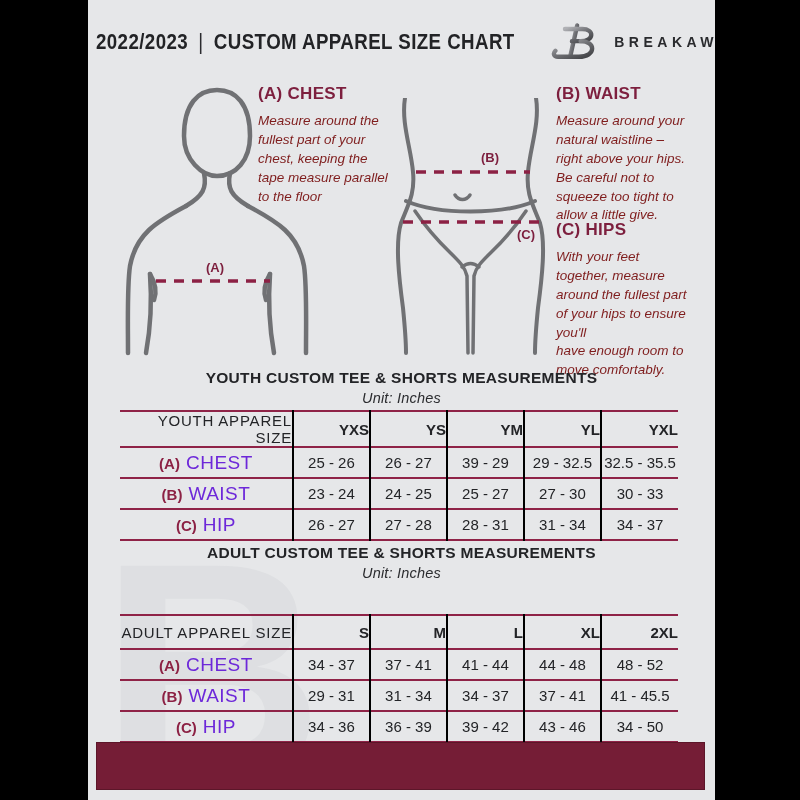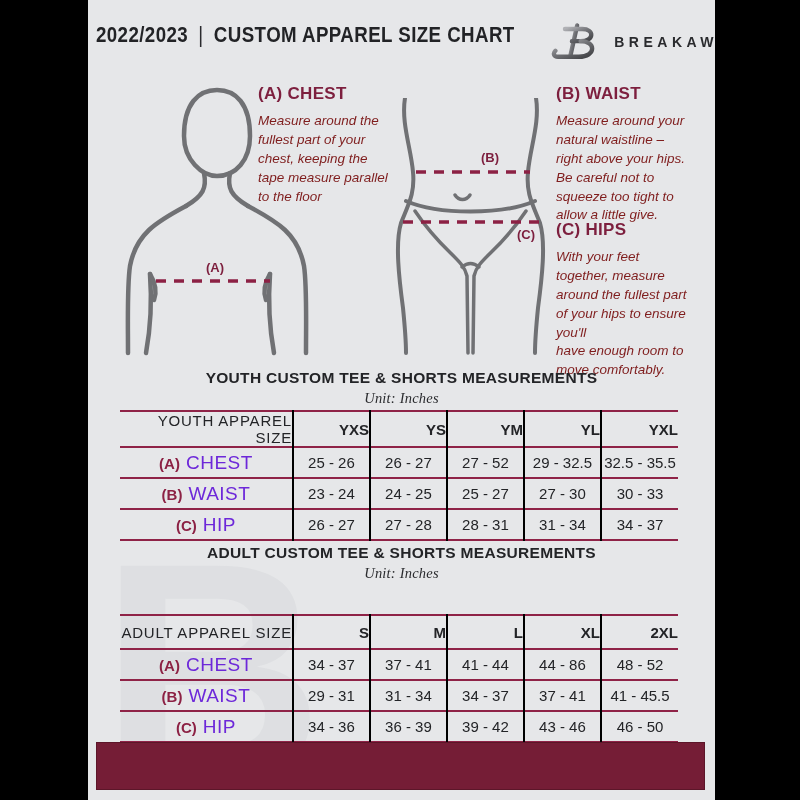--- a/index.html
+++ b/index.html
@@ -7,21 +7,21 @@
     width:800px; height:800px; overflow:hidden; position:relative;
     background:#000; font-family:"Liberation Sans", sans-serif;
   }
   .page {
     position:absolute; left:88px; top:0; width:627px; height:800px;
     background:#e6e7e9; overflow:hidden;
   }
   
   .header-row {
     position:absolute; top:22px; left:0; width:100%;
-    display:flex; justify-content:center; align-items:flex-start; gap:0; z-index:2;
+    display:flex; justify-content:center; align-items:center; gap:0; z-index:2;
   }
   .hdr-title {
     display:flex; align-items:center; gap:12px;
     font-weight:bold; font-size:22px; letter-spacing:.5px; color:#222326;
     transform:scaleX(.85); transform-origin:center;
     white-space:nowrap;
   }
   .hdr-sep { font-weight:400; color:#2a2b2e; }
   .brand-wrap { display:flex; align-items:center; gap:9px; }
   .brand-name { font-weight:bold; font-size:14px; letter-spacing:4.5px; color:#2a2b2e; }
@@ -44,21 +44,21 @@
   #marker-c { left:429px; top:227px; }
   
   .tbl-title {
     position:absolute; left:0; width:100%; text-align:center; z-index:2;
     font-weight:800; font-size:15.5px; color:#232427; letter-spacing:.3px;
   }
   #youth-title { top:369px; }
   #adult-title { top:544px; }
   .tbl-unit {
     display:block; font-weight:400; font-style:italic; font-size:14.5px;
-    margin-top:3px; color:#2b2c2f; letter-spacing:.2px;font-family:Liberation Serif, serif;
+    margin-top:3px; color:#2b2c2f; letter-spacing:.2px;
   }
   table.size {
     position:absolute; left:32px; width:558px; z-index:2;
     border-collapse:collapse; table-layout:fixed;
     border-top:2px solid #8f2347; border-bottom:2px solid #8f2347;
   }
   #youth-table { top:410px; }
   #adult-table { top:575px;margin-top:39px; }
   table.size tr { border-top:2px solid #8f2347; }
   table.size tr:first-child { border-top:none; }
@@ -194,21 +194,21 @@
       <td class="szh">YXS</td>
       <td class="szh">YS</td>
       <td class="szh">YM</td>
       <td class="szh">YL</td>
       <td class="szh">YXL</td>
     </tr>
     <tr>
       <td class="lbl"><span class="pfx">(A)</span><span class="mname">CHEST</span></td>
       <td>25 - 26</td>
       <td>26 - 27</td>
-      <td>27 - 52</td>
+      <td>39 - 29</td>
       <td>29 - 32.5</td>
       <td>32.5 - 35.5</td>
     </tr>
     <tr>
       <td class="lbl"><span class="pfx">(B)</span><span class="mname">WAIST</span></td>
       <td>23 - 24</td>
       <td>24 - 25</td>
       <td>25 - 27</td>
       <td>27 - 30</td>
       <td>30 - 33</td>
@@ -245,37 +245,37 @@
       <td class="szh">M</td>
       <td class="szh">L</td>
       <td class="szh">XL</td>
       <td class="szh">2XL</td>
     </tr>
     <tr>
       <td class="lbl"><span class="pfx">(A)</span><span class="mname">CHEST</span></td>
       <td>34 - 37</td>
       <td>37 - 41</td>
       <td>41 - 44</td>
-      <td>44 - 86</td>
+      <td>44 - 48</td>
       <td>48 - 52</td>
     </tr>
     <tr>
       <td class="lbl"><span class="pfx">(B)</span><span class="mname">WAIST</span></td>
       <td>29 - 31</td>
       <td>31 - 34</td>
       <td>34 - 37</td>
       <td>37 - 41</td>
       <td>41 - 45.5</td>
     </tr>
     <tr>
       <td class="lbl"><span class="pfx">(C)</span><span class="mname">HIP</span></td>
       <td>34 - 36</td>
       <td>36 - 39</td>
       <td>39 - 42</td>
       <td>43 - 46</td>
-      <td>46 - 50</td>
+      <td>34 - 50</td>
     </tr>
   </tbody>
     </table>
 
   <div class="footer"></div>
 
 </div>
 
 </body></html>

